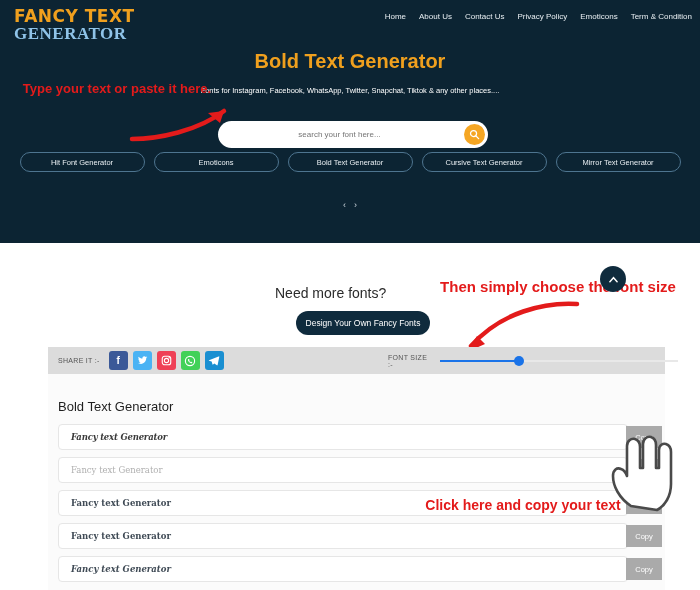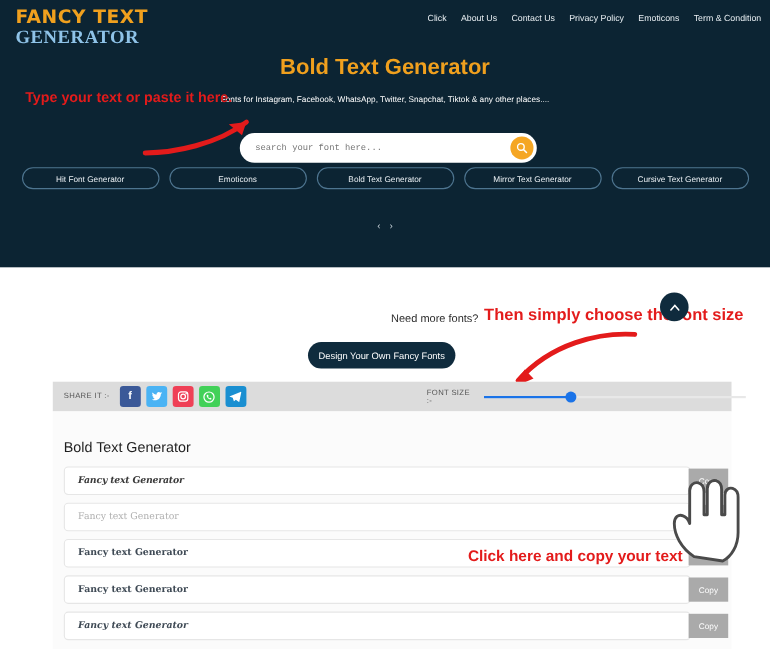--- a/index.html
+++ b/index.html
@@ -48,21 +48,21 @@
   }
   .anno1-arrow { position: absolute; left: 128px; top: 105px; }
 
   .searchbar {
     position: absolute; left: 218px; top: 121px; width: 270px; height: 27px;
     background: #ffffff; border-radius: 14px;
   }
   .searchbar input {
     position: absolute; left: 14px; top: 0; width: 215px; height: 27px;
     border: 0; outline: 0; background: transparent;
-    font-size: 8px; color: #9a9a9a; font-family: Liberation Mono, monospace;
+    font-size: 8px; color: #9a9a9a; font-family: Liberation Sans, sans-serif; text-align: center;
   }
   .search-btn {
     position: absolute; right: 3px; top: 3px; width: 21px; height: 21px;
     border-radius: 50%; background: #f5a623; border: 0; cursor: pointer;
     display: flex; align-items: center; justify-content: center;
   }
 
   .cat-row {
     position: absolute; left: 0; top: 152px; width: 700px;
     display: flex; justify-content: center; gap: 9px;
@@ -76,24 +76,24 @@
   .carousel {
     position: absolute; left: 0; top: 200px; width: 700px;
     display: flex; justify-content: center; gap: 8px;
     color: #cfd9e0; font-size: 9px;
   }
   .carousel span { cursor: pointer; }
 
   
   .need-fonts {
     position: absolute; left: 275px; top: 285px; width: 160px;
-    text-align: right; color: #2b2b2b; font-size: 10px;
+    text-align: left; color: #2b2b2b; font-size: 14px;
   }
   .design-btn {
-    position: absolute; left: 280px; top: 311px; width: 134px; height: 24px;
+    position: absolute; left: 296px; top: 311px; width: 134px; height: 24px;
     background: #0f2b3d; color: #fff; border: 0; border-radius: 12px;
     font-size: 8.5px; cursor: pointer; font-family: "Liberation Sans", sans-serif;
   }
   .anno2 {
     position: absolute; left: 418px; top: 277px; width: 280px; text-align: center;
     color: #e31b1b; font-size: 15px; font-weight: bold; line-height: 1.35;
   }
   .anno2-arrow { position: absolute; left: 455px; top: 298px; }
 
   .scrolltop {
@@ -168,21 +168,21 @@
 <div id="page">
 
   <div class="header">
 
     <div class="logo">
       <div class="logo-l1">FANCY TEXT</div>
       <div class="logo-l2">GENERATOR</div>
     </div>
 
     <div class="nav">
-      <a href="#">Click</a>
+      <a href="#">Home</a>
       <a href="#">About Us</a>
       <a href="#">Contact Us</a>
       <a href="#">Privacy Policy</a>
       <a href="#">Emoticons</a>
       <a href="#">Term &amp; Condition</a>
     </div>
 
     <div class="hero-title">Bold Text Generator</div>
     <div class="hero-sub">Fonts for Instagram, Facebook, WhatsApp, Twitter, Snapchat, Tiktok &amp; any other places....</div>
 
@@ -199,22 +199,22 @@
           <circle cx="6.6" cy="6.6" r="4.4" stroke="#ffffff" stroke-width="1.8" fill="none"></circle>
           <line x1="10" y1="10" x2="14" y2="14" stroke="#ffffff" stroke-width="2" stroke-linecap="round"></line>
         </svg>
       </button>
     </div>
 
     <div class="cat-row">
       <button class="cat-btn">Hit Font Generator</button>
       <button class="cat-btn">Emoticons</button>
       <button class="cat-btn">Bold Text Generator</button>
+      <button class="cat-btn">Cursive Text Generator</button>
       <button class="cat-btn">Mirror Text Generator</button>
-      <button class="cat-btn">Cursive Text Generator</button>
     </div>
 
     <div class="carousel">
       <span>‹</span>
       <span>›</span>
     </div>
   </div>
 
   <div class="need-fonts">Need more fonts?</div>
   <button class="design-btn">Design Your Own Fancy Fonts</button>

